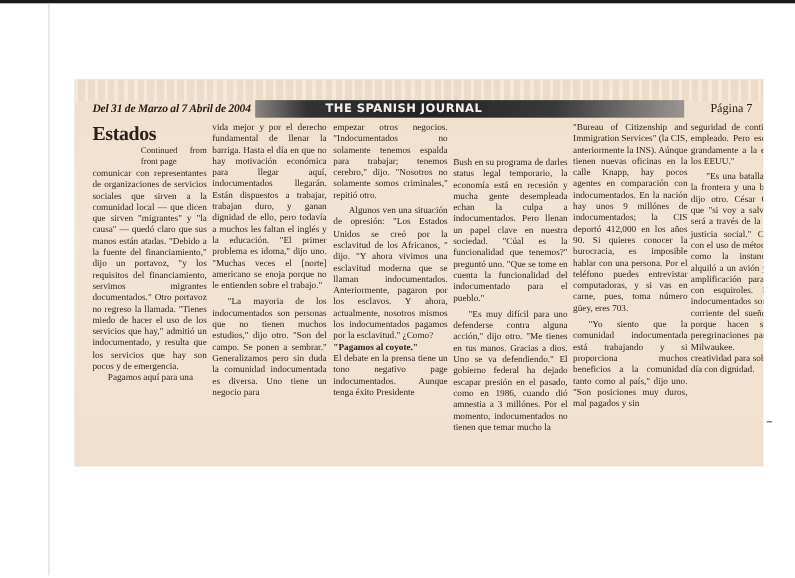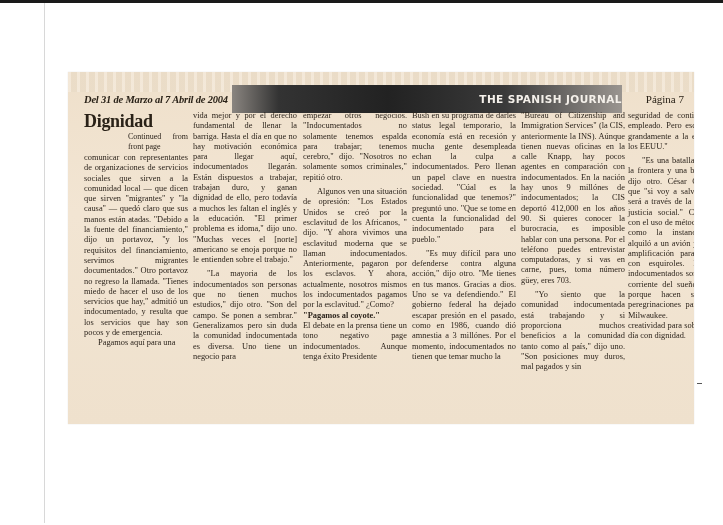--- a/index.html
+++ b/index.html
@@ -19,23 +19,23 @@
   .clip::before {
     content:""; position:absolute; left:0; top:0; right:0; height:20px;
     background:repeating-linear-gradient(90deg, rgba(255,255,255,0.25) 0 3px, rgba(0,0,0,0.02) 3px 9px);
   }
   .header {
     position:absolute; left:16px; top:20px; width:600px; height:14px;
     display:flex; align-items:center;
   }
   .hdr-date { font-size:10.5px; font-weight:bold; color:#2a2218; white-space:nowrap; letter-spacing:-0.2px;font-style:italic; }
   .hdr-bar {
-    margin-left:4px; height:28px; flex:0 0 390px;
+    margin-left:4px; height:16px; flex:0 0 390px;
     background:linear-gradient(90deg,#8a8580 0%,#333 12%,#222 40%,#3a3a3a 70%,#9a9590 100%);
-    display:flex; align-items:center; justify-content:flex-end;
+    display:flex; align-items:center; justify-content:flex-start;
   }
   .hdr-title {
     margin-left:64px; color:#f4f0ea; font-family:"DejaVu Sans", sans-serif; font-weight:bold;
     font-size:10.5px; letter-spacing:0.4px;
   }
   .hdr-page { margin-left:auto; font-size:11px; font-weight:normal; color:#2a2218; }
   .body {
     position:absolute; left:16px; top:39px; width:600px; height:310px;
   }
   .col {
@@ -47,21 +47,21 @@
   .col p.indent { text-indent:14px; }
   .headline {
     font-size:18px; font-weight:bold; line-height:20px; color:#2a2218;
     margin:0 0 1px 0; letter-spacing:-0.3px;
   }
   .cont { font-size:8px; line-height:10px; margin-bottom:1px;margin-left:44px; }
   .bold { font-weight:bold; }
   .c1 { left:0px; }
   .c2 { left:109px; }
   .c3 { left:219px; }
-  .c4 { left:328px; }
+  .c4 { left:328px;margin-top:32px; }
   .c5 { left:437px; }
   .c6 { left:544px; width:108px; }
   .mark { position:absolute; left:697px; top:383px; width:5px; height:1px; background:#555; }
 </style>
 </head>
 <body>
 
 <div class="top-strip"></div>
 <div class="page-edge-left"></div>
 
@@ -69,21 +69,21 @@
   <div class="header">
     <span class="hdr-date">Del  31 de Marzo al 7 Abril de 2004</span>
     <div class="hdr-bar">
       <span class="hdr-title">THE SPANISH JOURNAL</span>
     </div>
     <span class="hdr-page">Página  7</span>
   </div>
 
   <div class="body">
     <div class="col c1">
-      <div class="headline">Dignidad</div>
+      <div class="headline">Estados</div>
       <div class="cont">Continued from front page</div>
       <p>comunicar con representantes de organizaciones de servicios sociales que sirven a la comunidad local — que dicen que sirven "migrantes" y "la causa" — quedó claro que sus manos están atadas. "Debido a la fuente del financiamiento," dijo un portavoz, "y los requisitos del financiamiento, servimos migrantes documentados." Otro portavoz no regreso la llamada. "Tienes miedo de hacer el uso de los servicios que hay," admitió un indocumentado, y resulta que los servicios que hay son pocos y de emergencia.</p>
       <p class="indent">Pagamos aquí para una</p>
     </div>
 
     <div class="col c2">
       <p>vida mejor y por el derecho fundamental de llenar la barriga. Hasta el día en que no hay motivación económica para llegar aquí, indocumentados llegarán. Están dispuestos a trabajar, trabajan duro, y ganan dignidad de ello, pero todavía a muchos les faltan el inglés y la educación. "El primer problema es idoma," dijo uno. "Muchas veces el [norte] americano se enoja porque no le entienden sobre el trabajo."</p>
       <p class="indent" style="margin-top:4px">"La mayoria de los indocumentados son personas que no tienen muchos estudios," dijo otro. "Son del campo. Se ponen a sembrar." Generalizamos pero sin duda la comunidad indocumentada es diversa. Uno tiene un negocio para</p>
     </div>
 

